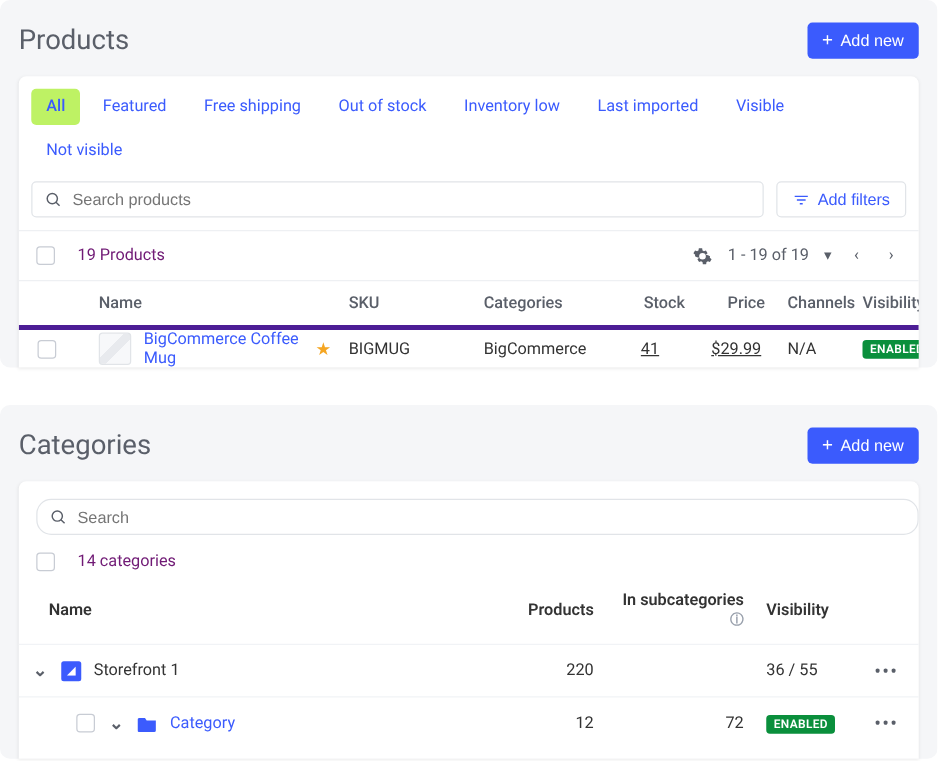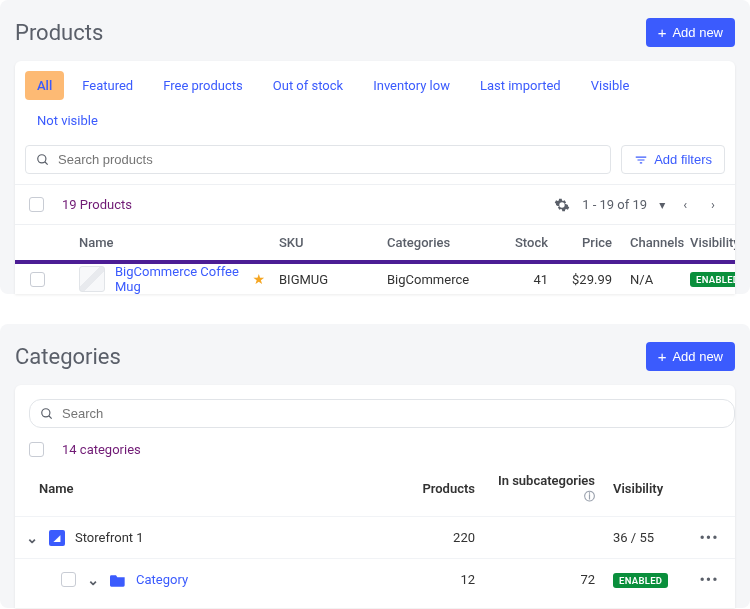--- a/index.html
+++ b/index.html
@@ -7,21 +7,21 @@
     .panel { background: #f5f6f8; border-radius: 8px; padding: 12px 15px 0 15px; margin-bottom: 30px; }
     .panel-header { display: flex; justify-content: space-between; align-items: center; padding: 6px 0 14px 0; }
     .panel-title { font-size: 22px; font-weight: 400; color: #5a5f69; }
     .btn-primary { background: #3b5bfd; color: #fff; border: none; border-radius: 4px; padding: 7px 12px; font-size: 13px; font-weight: 500; cursor: pointer; display: inline-flex; align-items: center; gap: 6px; }
     .plus-icon { font-size: 15px; line-height: 1; }
 
     .card { background: #fff; border-radius: 6px 6px 0 0; box-shadow: 0 1px 3px rgba(0,0,0,0.08); overflow: hidden; }
 
     .tabs { display: flex; gap: 6px; padding: 10px 10px 0 10px; flex-wrap: wrap; }
     .tab { padding: 7px 12px; border-radius: 4px; font-size: 13px; color: #3b5bfd; cursor: pointer; }
-    .tab.active { background: #fdba74; color: #3b5bfd; font-weight: 500; }
+    .tab.active { background: #bef264; color: #3b5bfd; font-weight: 500; }
 
     .search-row { display: flex; padding: 10px; gap: 10px; }
     .search-box { flex: 1; display: flex; align-items: center; border: 1px solid #e1e4e8; border-radius: 4px; padding: 6px 10px; gap: 8px; background: #fff; }
     .search-box.narrow { flex: 0 0 330px; margin: 14px 0 0 14px; border-radius: 12px; }
     .search-input { border: none; outline: none; flex: 1; font-size: 13px; color: #666; background: transparent; }
     .add-filters { display: flex; align-items: center; gap: 6px; border: 1px solid #e1e4e8; border-radius: 4px; padding: 6px 12px; color: #3b5bfd; cursor: pointer; font-size: 13px; background: #fff; }
 
     .count-row { display: flex; align-items: center; justify-content: space-between; padding: 10px 14px; border-top: 1px solid #eef0f3; border-bottom: 1px solid #eef0f3; }
     .count-left { display: flex; align-items: center; gap: 18px; }
     .checkbox { width: 15px; height: 15px; border: 1.5px solid #c8ccd4; border-radius: 3px; cursor: pointer; flex-shrink: 0; }
@@ -35,21 +35,21 @@
     .th-name { padding-left: 20px !important; }
     .th-stock, .th-price { text-align: right; padding-right: 14px !important; }
 
     .t-row { display: grid; grid-template-columns: 44px 216px 108px 105px 74px 64px 60px 50px; align-items: center; padding: 0 0; border-top: 4px solid #4c1d95; }
     .cell { padding: 0 4px; font-size: 13px; }
     .cell-chk { display: flex; justify-content: center; }
     .cell-name { display: flex; align-items: center; gap: 10px; padding-left: 20px !important; }
     .thumb { width: 26px; height: 26px; border: 1px solid #e1e4e8; border-radius: 3px; background: linear-gradient(135deg,#f7f8fa 40%,#e8eaee 40%,#e8eaee 60%,#f7f8fa 60%); flex-shrink: 0; }
     .link { color: #3b5bfd; }
     .star { color: #f5a623; font-size: 14px; margin-left: auto; margin-right: 6px; }
-    .cell-stock, .cell-price { text-align: right; padding-right: 14px !important; }
+    .cell-stock, .cell-price { text-align: center; padding-right: 14px !important; text-decoration: underline; }
     .badge { display: inline-block; background: #0a8f3c; color: #fff; font-size: 9.5px; font-weight: 600; padding: 2px 6px; border-radius: 3px; letter-spacing: 0.3px; }
 
     
     .ct-header { display: grid; grid-template-columns: 400px 74px 120px 80px 40px; align-items: center; padding: 12px 0; color: #333; font-size: 13px; font-weight: 600; }
     .ct-header .th { padding: 0 4px; }
     .ct-name { padding-left: 24px !important; }
     .ct-prod, .ct-sub { text-align: right; padding-right: 14px !important; }
     .info-icn { color: #9aa1ad; font-size: 11px; }
 
     .ct-row { display: grid; grid-template-columns: 400px 74px 120px 80px 40px; align-items: center; padding: 11px 0; border-top: 1px solid #f1f3f6; }
@@ -80,21 +80,21 @@
     <div class="panel-title">Products</div>
     <button class="btn-primary">
       <span class="plus-icon">+</span>
       <span>Add new</span>
     </button>
   </div>
   <div class="card">
     <div class="tabs">
       <div class="tab active">All</div>
       <div class="tab">Featured</div>
-      <div class="tab">Free products</div>
+      <div class="tab">Free shipping</div>
       <div class="tab">Out of stock</div>
       <div class="tab">Inventory low</div>
       <div class="tab">Last imported</div>
       <div class="tab">Visible</div>
       <div class="tab">Not visible</div>
     </div>
     <div class="search-row">
       <div class="search-box">
         <svg class="magnifier" viewBox="0 0 24 24">
             <circle cx="10" cy="10" r="7"></circle>

